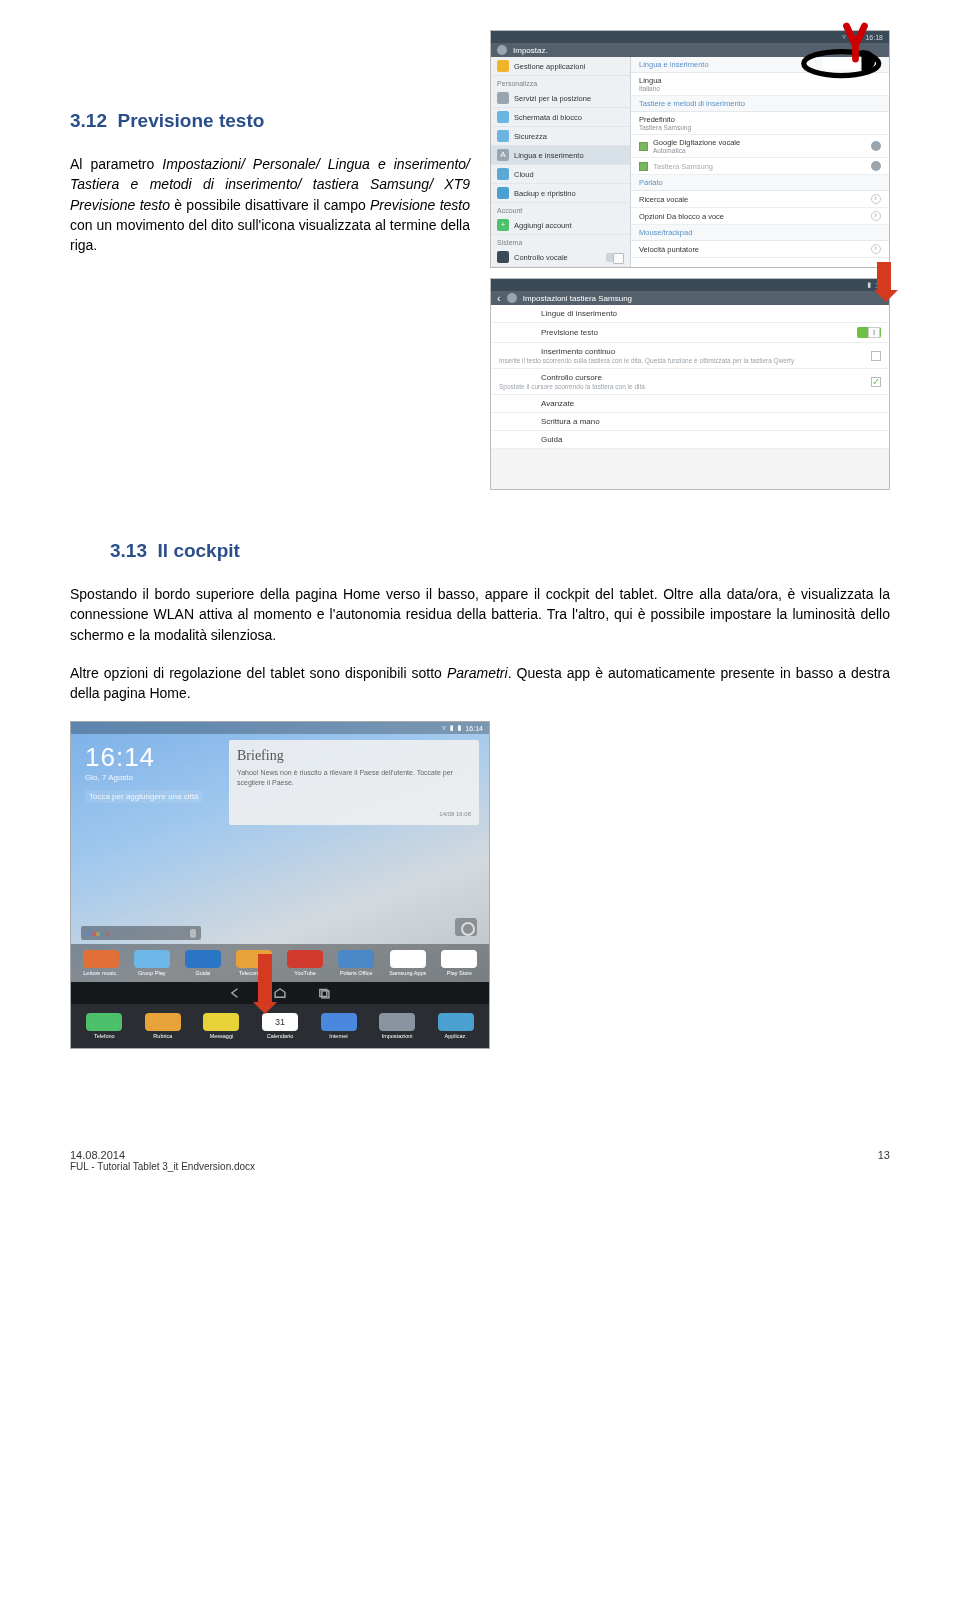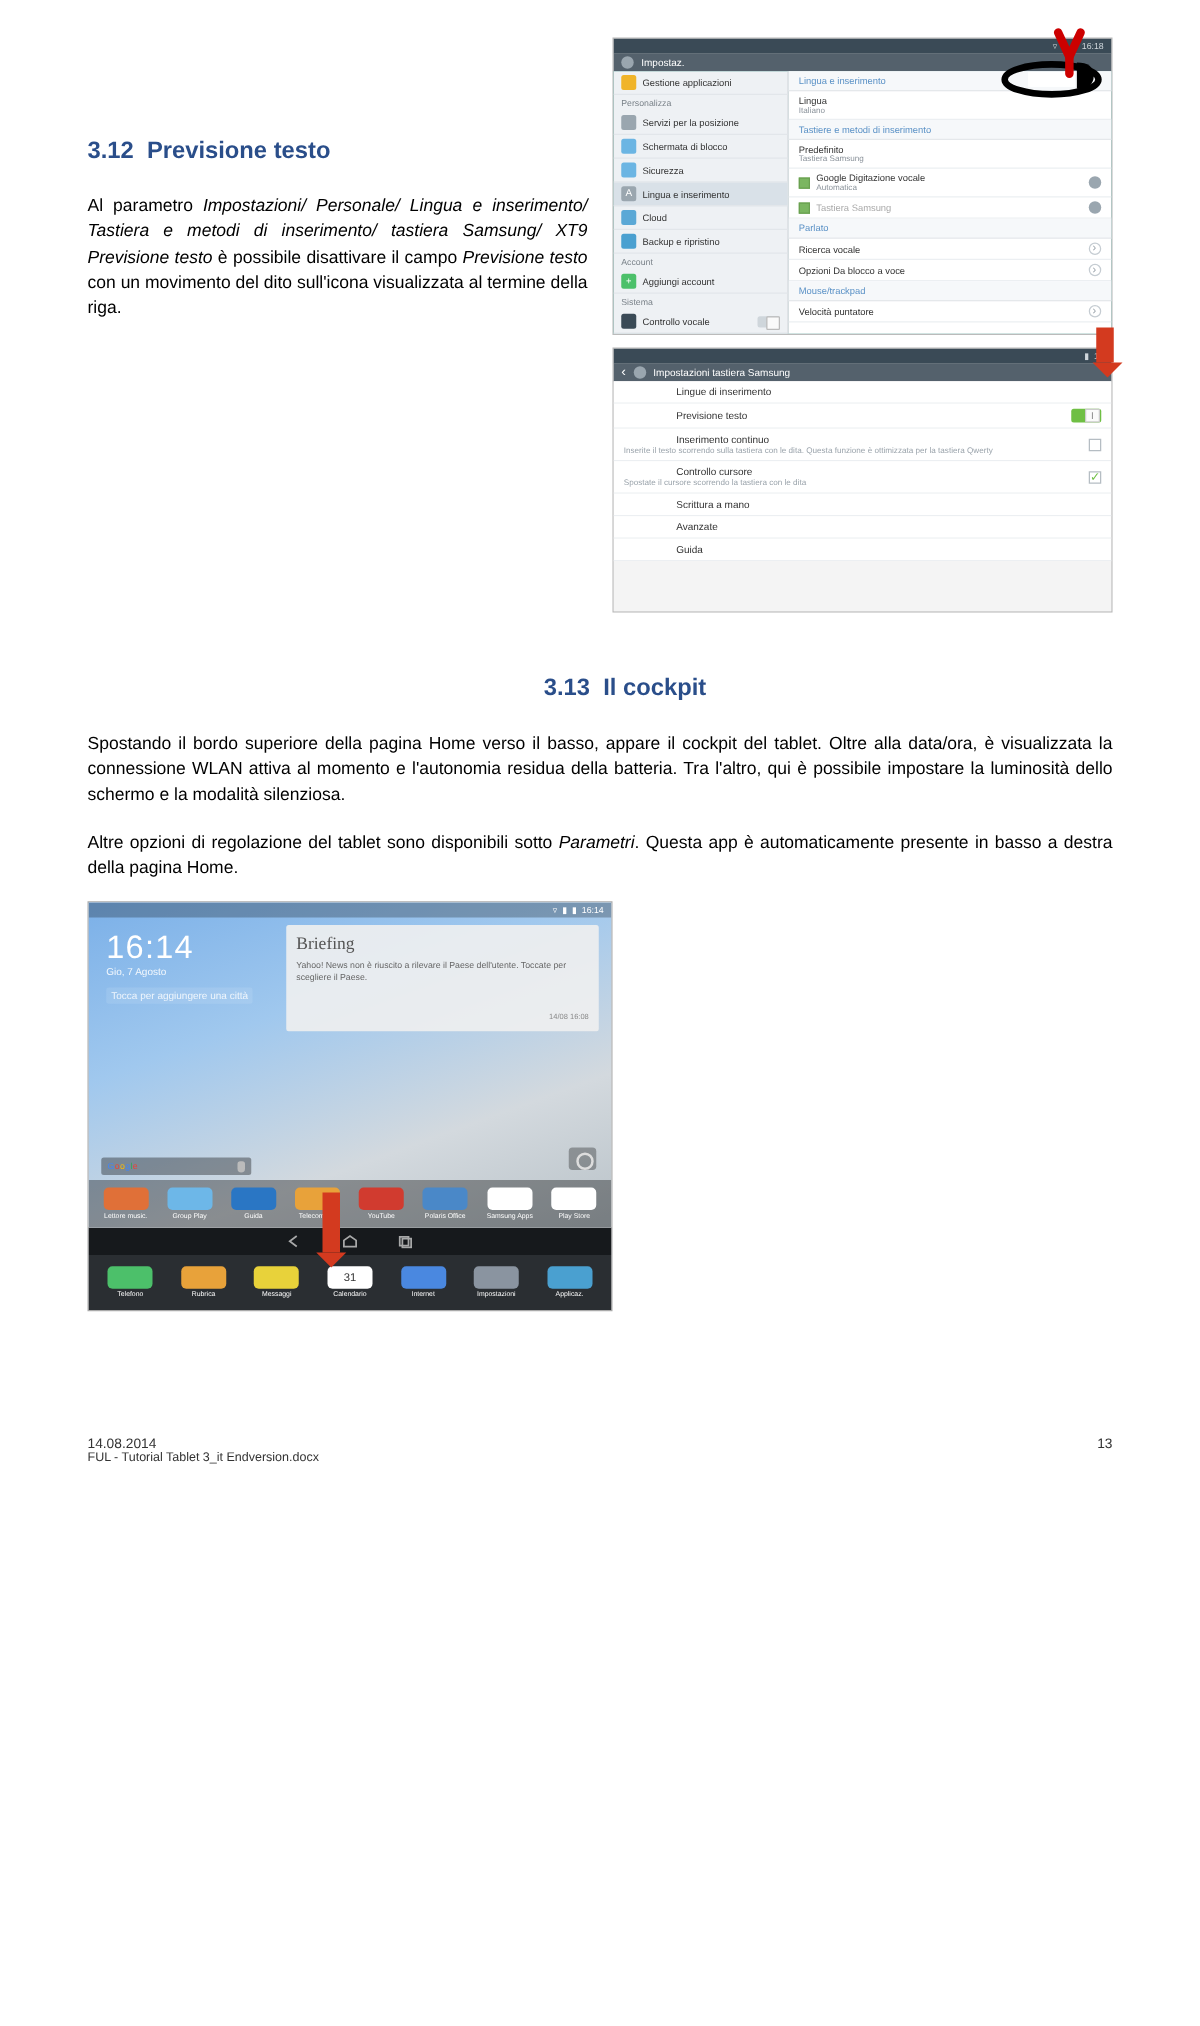--- a/index.html
+++ b/index.html
@@ -23,21 +23,20 @@
     font-weight: bold;
     font-size: 19px;
     color: #2a4e8a;
     margin: 80px 0 22px 0;
   }
   .section-title2 {
     font-weight: bold;
     font-size: 19px;
     color: #2a4e8a;
     margin: 50px 0 22px 40px;
-    text-align: center;
   }
   .body-text {
     font-size: 14px;
     line-height: 1.45;
     text-align: justify;
     margin-bottom: 18px;
   }
   .italic { font-style: italic; }
   .row-top {
     display: flex;
@@ -72,21 +71,21 @@
     display: flex;
     align-items: center;
     padding: 0 6px;
     gap: 6px;
   }
   .titlebar .gear {
     width: 10px; height: 10px;
     background: #9aa6af;
     border-radius: 50%;
   }
-  .s1-body { display: flex; background: #0f766e; }
+  .s1-body { display: flex; background: #701a75; }
   .s1-left {
     width: 140px;
     background: #eef1f4;
     border-right: 1px solid #d0d4d8;
   }
   .s1-left .grp {
     font-size: 7px;
     color: #7a8289;
     padding: 4px 6px 2px;
   }
@@ -539,24 +538,24 @@
             </div>
           <div class="row2">
               <div><span class="l2">Inserimento continuo</span><span class="s2">Inserite il testo scorrendo sulla tastiera con le dita. Questa funzione è ottimizzata per la tastiera Qwerty</span></div>
               <span class="cb"></span>
             </div>
           <div class="row2">
               <div><span class="l2">Controllo cursore</span><span class="s2">Spostate il cursore scorrendo la tastiera con le dita</span></div>
               <span class="cb chk"></span>
             </div>
           <div class="row2">
+              <span class="l2">Avanzate</span>
+            </div>
+          <div class="row2">
               <span class="l2">Scrittura a mano</span>
-            </div>
-          <div class="row2">
-              <span class="l2">Avanzate</span>
             </div>
           <div class="row2">
               <span class="l2">Guida</span>
             </div>
         </div>
         <div style="height:40px;background:#f4f4f4"></div>
       </div>
     </div>
   </div>
 </div>

